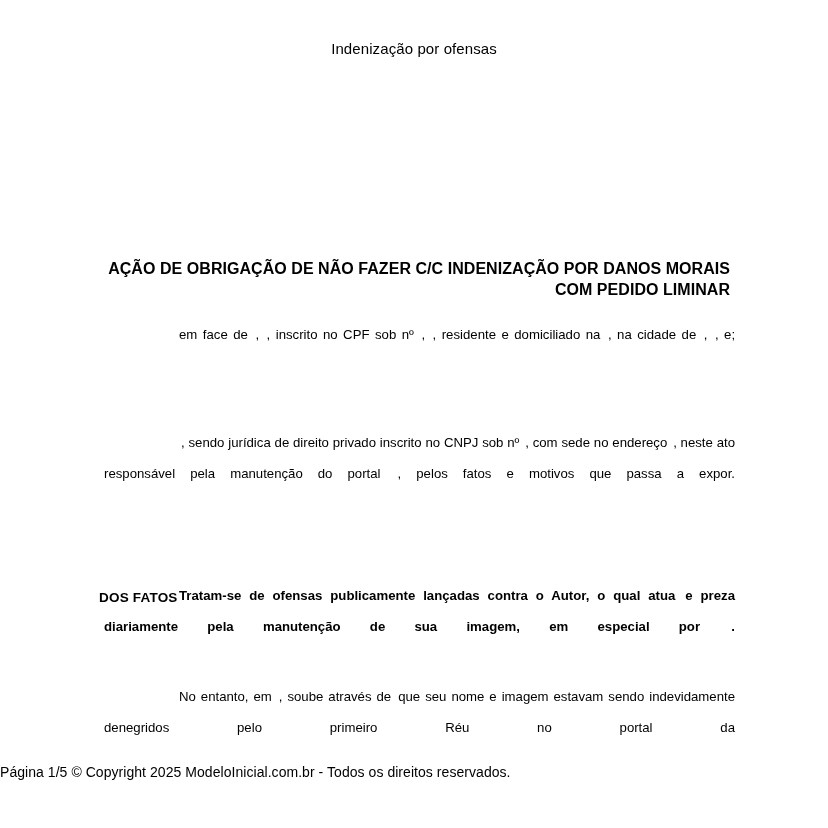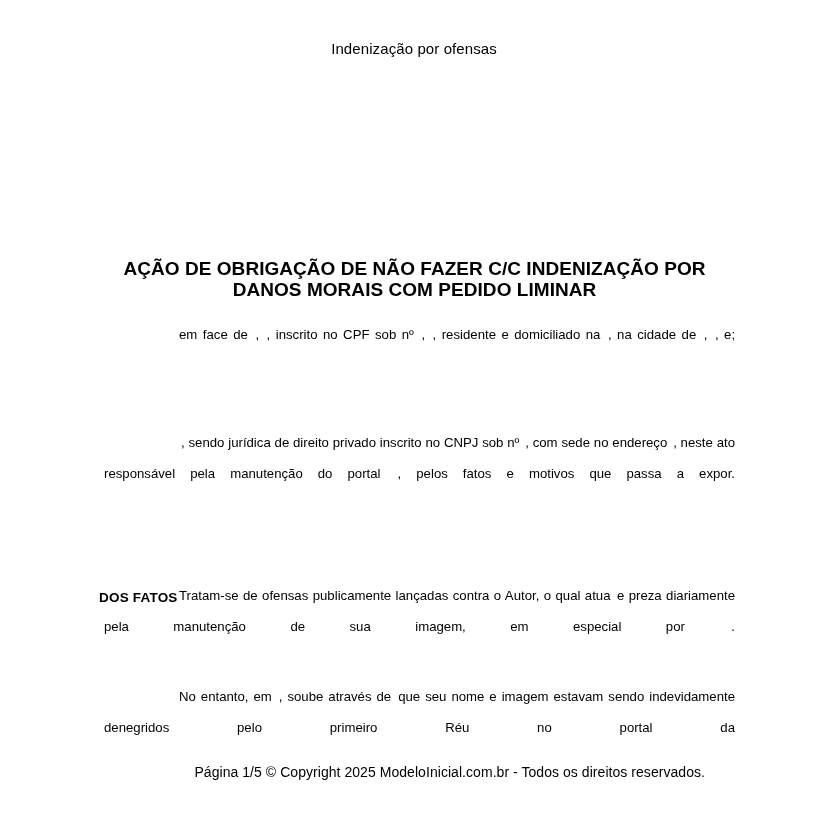--- a/index.html
+++ b/index.html
@@ -43,43 +43,43 @@
     line-height: 20px;
     letter-spacing: 0.2px;
     white-space: nowrap;
   }
 
   
   .action-heading {
     position: absolute;
     left: 99px; top: 258px;
     width: 631px;
-    text-align: center;
-    font-size: 19px;
+    text-align: right;
+    font-size: 16px;
     font-weight: bold;
     line-height: 21px;
     letter-spacing: 0.05px;
   }
 
   
   .para {
     position: absolute;
     left: 104px;
     width: 631px;
     font-size: 13.2px;
     line-height: 30.5px;
     text-align: justify;
     text-justify: inter-word;
   }
   .para > span { display: inline; }
   .para .ind { display: inline-block; width: 75px; }
 
   .p-qualif-1 { top: 320px; }
   .p-qualif-2 { top: 428px; }
-  .p-fatos-1  { top: 581px; }
+  .p-fatos-1  { top: 581px; font-weight: bold; }
   .p-fatos-2  { top: 682px; }
 
   
   .para::after {
     content: "";
     display: inline-block;
     width: 100%;
     height: 0;
   }
 
@@ -100,23 +100,23 @@
     border-bottom: 1.3px solid #3a3a3a;
     height: 11px;
     vertical-align: baseline;
     margin: 0 1px;
   }
   .blank.w-std { width: 66px; }
 
   
   .footer {
     position: absolute;
-    left: 16px; top: 762px;
+    left: 0; top: 762px;
     width: 689px;
-    text-align: right;
+    text-align: left;
     font-size: 14px;
     line-height: 20px;
     letter-spacing: 0.05px;
   }
 </style>
 </head>
 <body>
 
 <div class="page">
 

